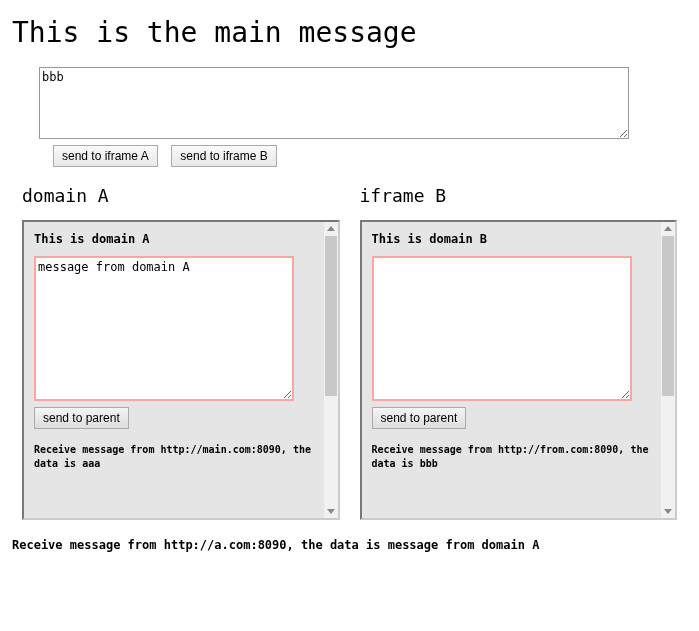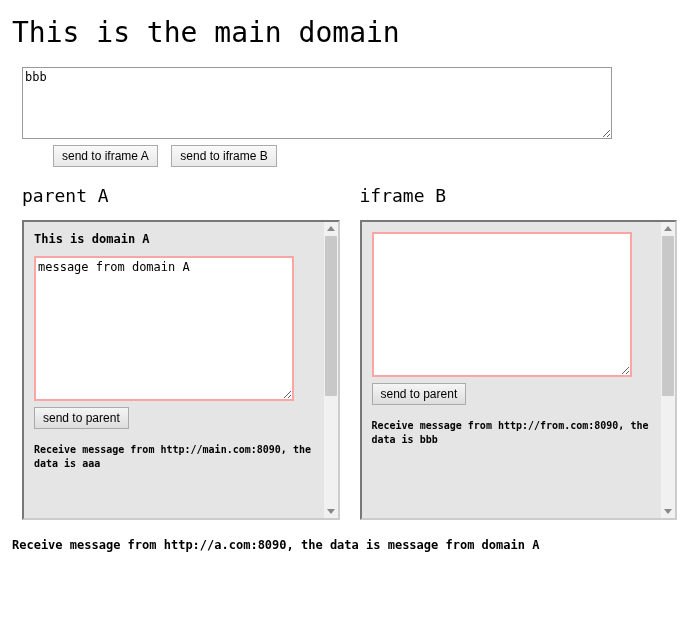--- a/index.html
+++ b/index.html
@@ -19,21 +19,21 @@
       margin: 4px 0 18px 0;
     }
     .main-textarea {
       width: 590px;
       height: 72px;
       font-family: "SimSun", "NSimSun", monospace;
       font-size: 12px;
       padding: 2px;
       resize: both;
       border: 1px solid #999;
-      margin-left: 10px;
+      margin-left: 27px;
       display: block;
     }
     .btn-row {
       margin: 6px 0 0 10px;
       padding-left: 31px;
     }
     button {
       font-family: Arial, sans-serif;
       font-size: 12px;
       padding: 3px 8px;
@@ -131,50 +131,51 @@
     .footer-msg {
       font-family: "SimSun", "NSimSun", monospace;
       font-size: 12px;
       font-weight: bold;
       margin-top: 18px;
     }
   </style>
 </head>
 <body>
 
-<h1>This is the main domain</h1>
+<h1>This is the main message</h1>
 
 <textarea class="main-textarea" style="">bbb</textarea>
 
 <div class="btn-row">
   <button>send to iframe A</button>
   <button>send to iframe B</button>
 </div>
 
 <div class="iframe-row">
   <div class="iframe-col">
-    <div class="iframe-label">parent A</div>
+    <div class="iframe-label">domain A</div>
     <div class="iframe-box">
       <div class="iframe-title">This is domain A</div>
       <textarea class="iframe-textarea" style="">message from domain A</textarea>
       <div class="iframe-btn-row">
         <button>send to parent</button>
       </div>
       <div class="iframe-msg">Receive message from http://main.com:8090, the data is aaa</div>
       <div class="iframe-scrollbar">
         <div class="arrow-up"></div>
         <div class="thumb"></div>
         <div class="arrow-down"></div>
       </div>
     </div>
   </div>
 
   <div class="iframe-col">
     <div class="iframe-label">iframe B</div>
     <div class="iframe-box">
+      <div class="iframe-title">This is domain B</div>
       <textarea class="iframe-textarea" style=""></textarea>
       <div class="iframe-btn-row">
         <button>send to parent</button>
       </div>
       <div class="iframe-msg">Receive message from http://from.com:8090, the data is bbb</div>
       <div class="iframe-scrollbar">
         <div class="arrow-up"></div>
         <div class="thumb"></div>
         <div class="arrow-down"></div>
       </div>

